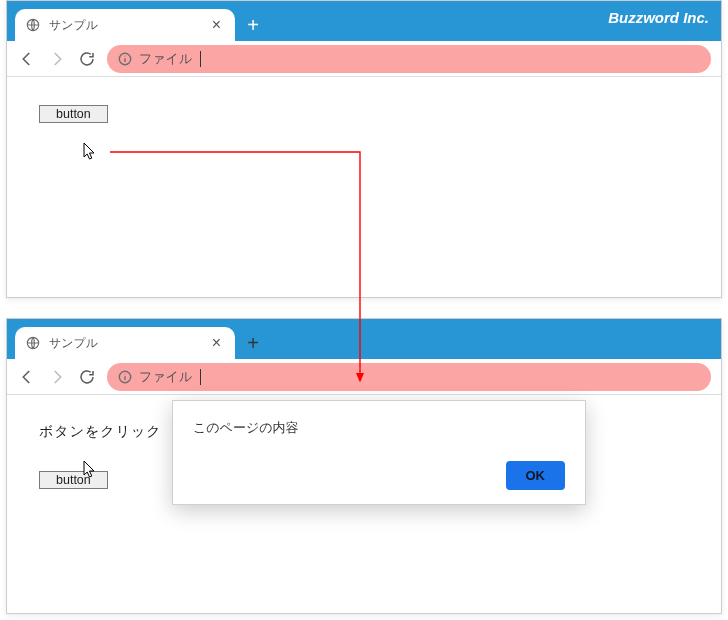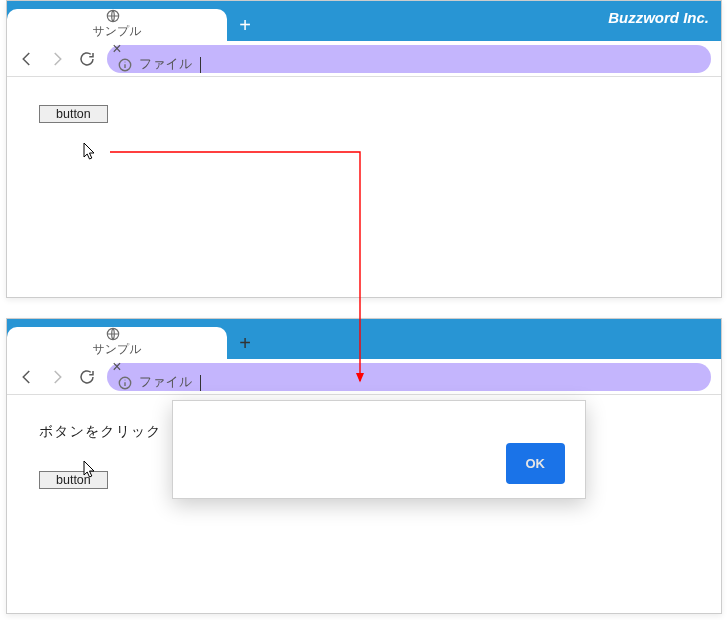--- a/index.html
+++ b/index.html
@@ -23,28 +23,28 @@
     .header-bar {
       background: #2895d4;
       height: 40px;
       position: relative;
       display: flex;
       align-items: flex-end;
     }
     .tab {
       background: #fff;
       height: 32px;
+      margin-left: 8px;
       border-top-left-radius: 10px;
       border-top-right-radius: 10px;
       display: flex;
       align-items: center;
       padding: 0 10px;
       min-width: 220px;
       position: relative;
-      flex-direction: column;
     }
     .globe-icon { width:16px; height:16px; display:inline-flex; align-items:center; justify-content:center; margin-right:8px;}
     .globe-icon svg { width:14px; height:14px; fill:#6b6b6b; }
     .tab-title { font-size:12px; color:#555; flex:1; }
     .close-icon { font-size:16px; color:#555; padding:0 4px; cursor:pointer;}
     .newtab {
       width:28px; height:28px; display:flex; align-items:center; justify-content:center;
       color:#fff; font-size:20px; margin-left:4px; margin-bottom:2px; cursor:pointer;
       border-radius:50%;
     }
@@ -54,22 +54,22 @@
     }
 
     .nav-bar {
       height:36px; background:#fff; border-bottom:1px solid #ddd;
       display:flex; align-items:center; padding:0 10px; gap:10px;
     }
     .nav-btn { width:20px; height:20px; display:flex; align-items:center; justify-content:center; color:#5a5a5a; cursor:pointer;}
     .nav-btn.disabled { color:#bbb; }
     .nav-btn svg { width:18px; height:18px; stroke:currentColor; fill:none; stroke-width:2;}
     .addr {
-      flex:1; background:#c4b5fd; border-radius:16px; height:28px;
-      display:flex; align-items:flex-end; padding:0 10px; gap:6px; color:#555; font-size:13px;
+      flex:1; background:#fca5a5; border-radius:16px; height:28px;
+      display:flex; align-items:center; padding:0 10px; gap:6px; color:#555; font-size:13px;
     }
     .info-icon { width:16px; height:16px; display:flex; align-items:center; justify-content:center;}
     .info-icon svg{ width:14px; height:14px; fill:none; stroke:#6e6e6e; stroke-width:1.6;}
     .addr-text { color:#555; }
     .caret { width:1px; height:16px; background:#333; margin-left:2px;}
 
     .page {
       padding: 28px 32px;
       color:#222;
       font-size:14px;
@@ -93,21 +93,21 @@
 
     .dialog {
       position:absolute; background:#fff; border:1px solid #d0d0d0;
       box-shadow:0 6px 20px rgba(0,0,0,0.2);
       padding:18px 20px 14px 20px;
     }
     .dialog-title { font-size:13px; color:#333; margin-bottom:14px;}
     .dialog-msg { font-size:13px; color:#333; font-family:Arial,sans-serif;}
     .dialog-actions { display:flex; justify-content:flex-end; margin-top:24px;}
     .ok-btn {
-      background:#1a73e8; color:#e5e5e5; border:none; padding:13px 20px;
+      background:#1a73e8; color:#0f172a; border:none; padding:7px 20px;
       font-size:13px; font-weight:bold; border-radius:4px; cursor:pointer;
     }
   </style>
 </head>
 <body>
 
 <div class="browser browser-1">
   <div class="header-bar">
     <div class="tab">
       <span class="globe-icon">
@@ -213,20 +213,21 @@
     <span class="hbutton">button</span>
     <span class="cursor" style="left:75px; top:65px;">
       <svg viewBox="0 0 16 20">
           <path d="M2 1l0 14 3.2-3 2.3 5 2.3-1-2.3-5 4.5 0z" fill="#fff" stroke="#000" stroke-width="1"></path>
         </svg>
     </span>
   </div>
 </div>
 
 <div class="dialog" style="left:172px; top:400px; width:414px;">
+  <div class="dialog-title">このページの内容</div>
   <div class="dialog-actions">
     <button class="ok-btn">OK</button>
   </div>
 </div>
 
 <svg class="arrow-svg">
   <defs>
     <marker id="ah" markerWidth="10" markerHeight="10" refX="6" refY="3" orient="auto">
       <path d="M0,0 L7,3 L0,6 z" fill="#ff0000"></path>
     </marker>

